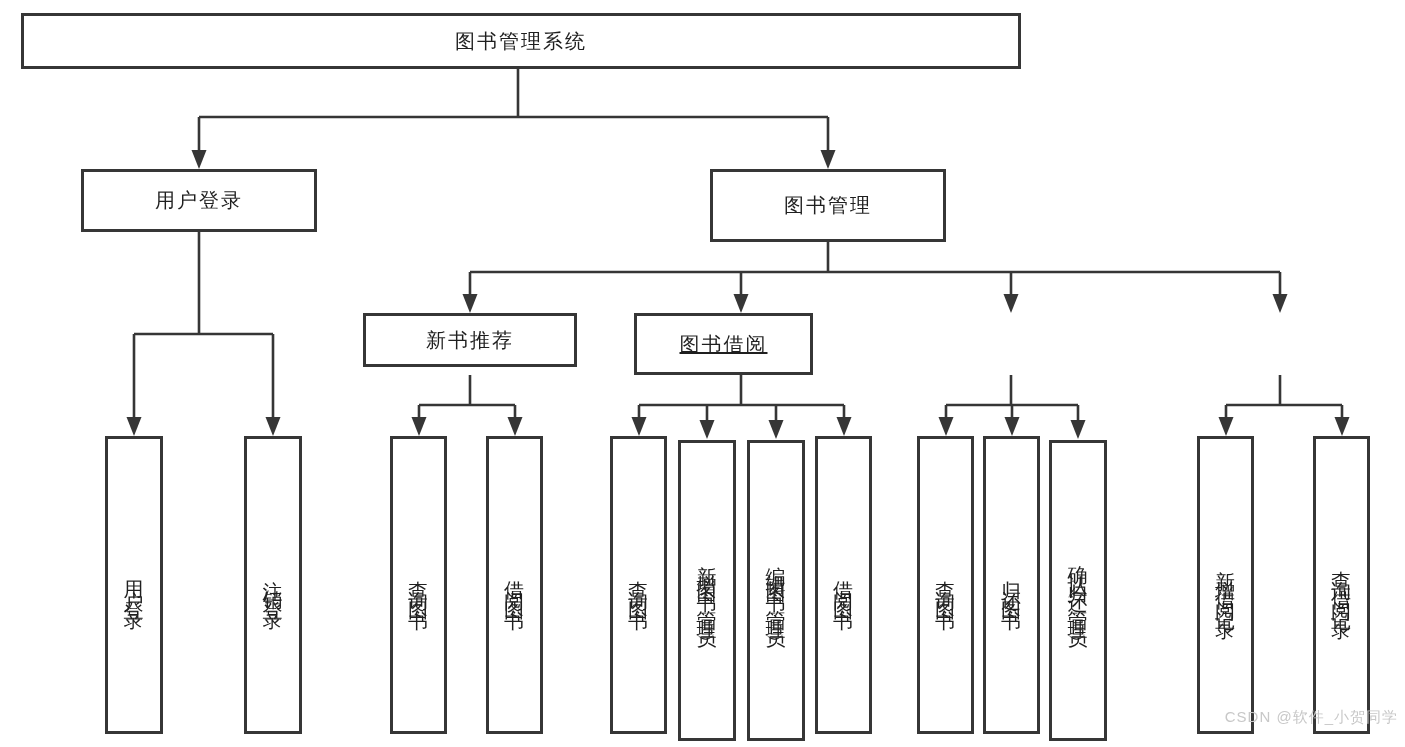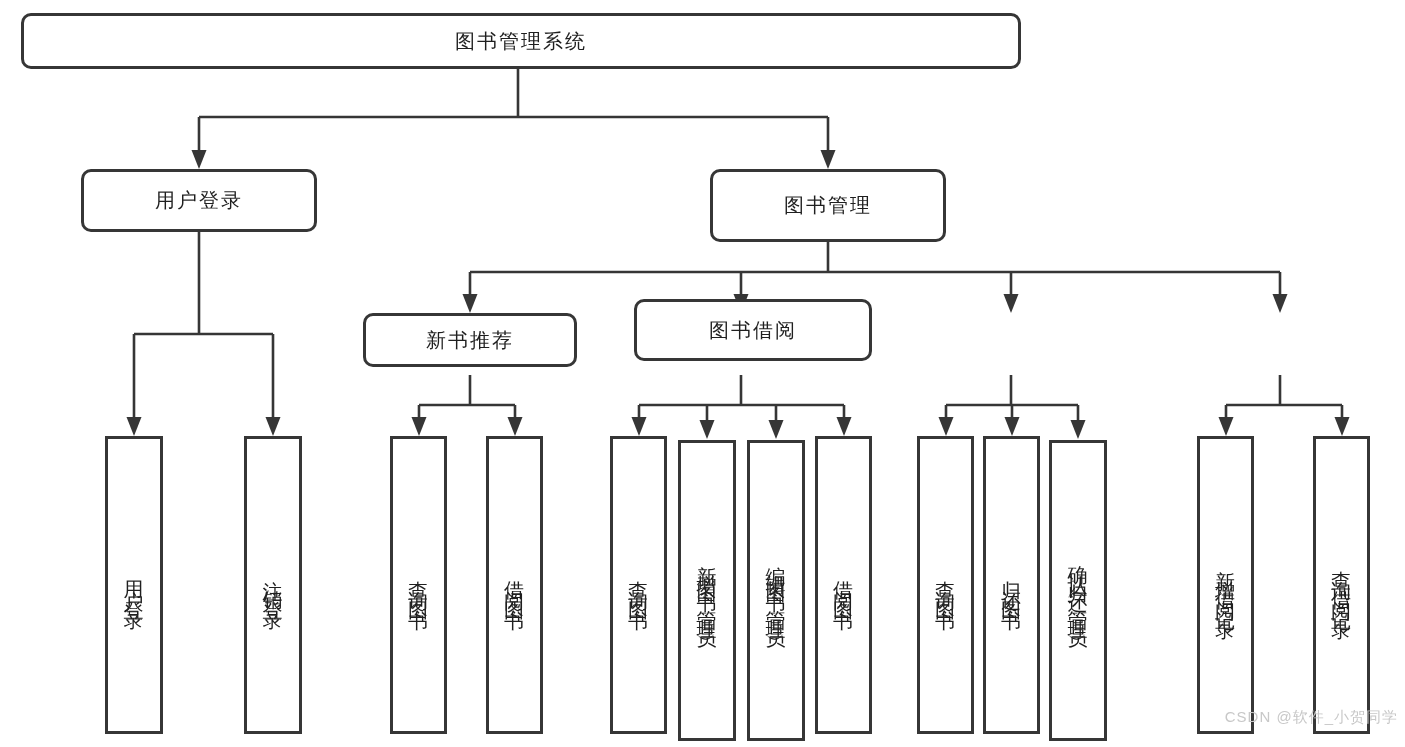--- a/index.html
+++ b/index.html
@@ -40,21 +40,21 @@
     box-sizing: border-box;
     border: 3px solid var(--stroke);
     background: var(--background);
     color: var(--text);
     display: flex;
     align-items: center;
     justify-content: center;
     z-index: 2;
     font-size: 20px;
   }
-  .hbox { letter-spacing: 2px; border-radius: 10px; }
+  .hbox { letter-spacing: 2px; }
   .vbox {
     writing-mode: vertical-lr;
     text-orientation: upright;
     letter-spacing: 10px;
     line-height: 1;
     text-align: center;
   }
   .vbox.admin { letter-spacing: 9px; }
   .watermark {
     position: absolute;
@@ -107,21 +107,21 @@
     <polygon points="1218.5,417 1233.5,417 1226,436"></polygon>
     <polygon points="1334.5,417 1349.5,417 1342,436"></polygon>
   </svg>
 
   <div class="hbox" style="left:21px; top:13px; width:1000px; height:56px;">图书管理系统</div>
 
   <div class="hbox" style="left:81px; top:169px; width:236px; height:63px;">用户登录</div>
   <div class="hbox" style="left:710px; top:169px; width:236px; height:73px;">图书管理</div>
 
   <div class="hbox" style="left:363px; top:313px; width:214px; height:54px;">新书推荐</div>
-  <div class="hbox" style="left:634px; top:299px; width:238px; height:62px;">图书借阅</div>
+  <div class="hbox" style="left:634px; top:313px; width:179px; height:62px;text-decoration:underline;">图书借阅</div>
 
   <div class="vbox" style="left:105px; top:436px; width:58px; height:298px;">用户登录</div>
   <div class="vbox" style="left:244px; top:436px; width:58px; height:298px;">注销登录</div>
 
   <div class="vbox" style="left:390px; top:436px; width:57px; height:298px;">查询图书</div>
   <div class="vbox" style="left:486px; top:436px; width:57px; height:298px;">借阅图书</div>
 
   <div class="vbox" style="left:610px; top:436px; width:57px; height:298px;">查询图书</div>
   <div class="vbox admin" style="left:678px; top:440px; width:58px; height:301px;">新增图书（管理员）</div>
   <div class="vbox admin" style="left:747px; top:440px; width:58px; height:301px;">编辑图书（管理员）</div>

